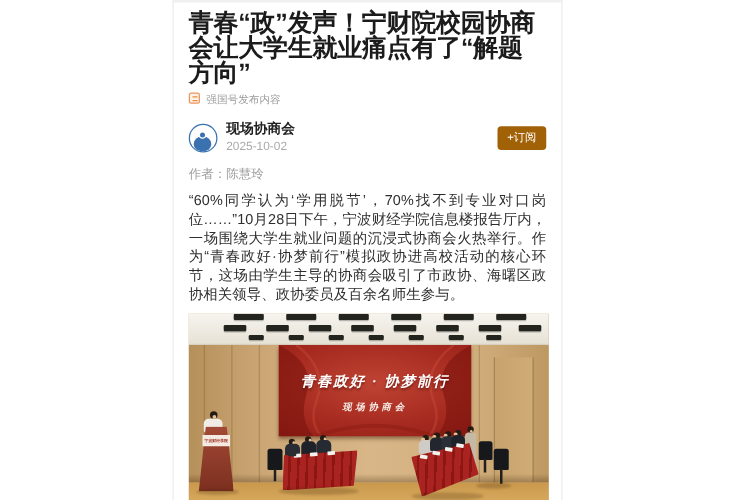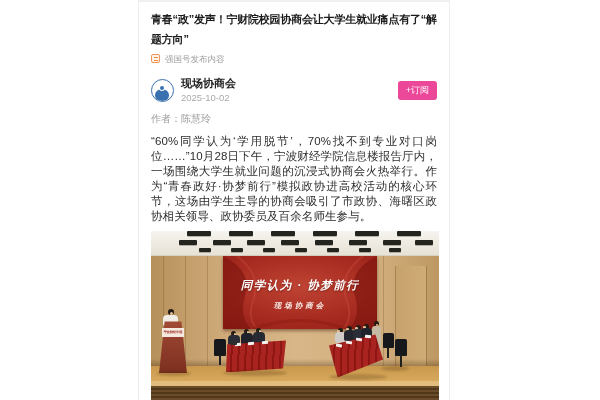--- a/index.html
+++ b/index.html
@@ -5,41 +5,41 @@
   * { box-sizing: border-box; margin: 0; padding: 0; }
   html, body { width: 600px; height: 400px; overflow: hidden; background: #ffffff;
     font-family: "Liberation Sans", sans-serif; }
   .page { position: relative; width: 600px; height: 400px; background: #fff; }
 
   .card { position: absolute; left: 138px; top: 0; width: 312px; height: 400px;
     background: #ffffff; border-left: 1px solid #ececec; border-right: 1px solid #ececec;
     border-top: 2px solid #f0f0f0; }
   .inner { padding: 0 12px; }
 
-  .title { margin-top: 7px; font-size: 11px; line-height: 20px; font-weight: 700;
+  .title { margin-top: 7px; font-size: 20px; line-height: 20px; font-weight: 700;
     color: #1b1b1b; letter-spacing: -0.2px; }
 
   .badge-row { margin-top: 5px; display: flex; gap: 5px; }
   .badge-icon { width: 9px; height: 9px; border: 1px solid #f0955c; border-radius: 2px;
     background: #fdf2ea; position: relative; flex: 0 0 auto; }
   .badge-icon::before { content:""; position:absolute; left:1.5px; top:2px; width:4.5px; height:1.2px; background:#f08c3a; }
   .badge-icon::after  { content:""; position:absolute; left:1.5px; top:4.5px; width:4.5px; height:1.2px; background:#f08c3a; }
   .badge-label { font-size: 8.5px; color: #9b9b9b; }
 
   .pub-row { margin-top: 11px; display: flex; align-items: center; }
   .avatar { width: 23px; height: 23px; border-radius: 50%; background: #fff;
     border: 1.5px solid #3a72b0; position: relative; overflow: hidden; flex: 0 0 auto; }
   .avatar::before { content:""; position:absolute; left:3px; top:9px; width:14px; height:12px;
     border-radius: 50% 50% 45% 45%; background: #3a72b0; }
   .avatar::after { content:""; position:absolute; left:8px; top:6px; width:4px; height:4px;
     border-radius:50%; background:#3a72b0; box-shadow: 0 0 0 1px #fff; }
   .pub-meta { margin-left: 7px; }
   .pub-name { font-size: 11px; font-weight: 700; color: #222; line-height: 12px; }
   .pub-date { font-size: 9.5px; color: #aaaaaa; margin-top: 3px; }
-  .subscribe { margin-left: auto; background: #ec4899; color: #fff; border: none;
+  .subscribe { margin-left: auto; background: #a16207; color: #fff; border: none;
     font-size: 9px; line-height: 9px; padding: 5px 8px; border-radius: 3px; cursor: pointer;
     font-family: "Liberation Sans", sans-serif; }
 
   .author { margin-top: 9px; font-size: 10px; color: #9d9d9d; }
 
   .body-text { margin-top: 8px; font-size: 11.5px; line-height: 14.9px; color: #2e2e2e;
     text-align: justify; letter-spacing: 0.1px; }
 
   
   .photo { position: relative; margin-top: 8px; width: 288px; height: 175px;
@@ -160,21 +160,21 @@
         </div>
 
         <div class="abs screen">
           <svg width="154" height="73" viewBox="0 0 154 73" style="position:absolute;left:0;top:0">
             <path d="M0 0 Q30 15 22 40 Q16 60 28 73 L0 73 Z" fill="#77120c" opacity="0.55"></path>
             <path d="M14 0 Q40 20 30 45 Q24 62 34 73" stroke="#d65a45" stroke-width="2" fill="none" opacity="0.3"></path>
             <path d="M154 0 Q124 15 132 40 Q138 60 126 73 L154 73 Z" fill="#77120c" opacity="0.55"></path>
             <path d="M140 0 Q114 20 124 45 Q130 62 120 73" stroke="#d65a45" stroke-width="2" fill="none" opacity="0.3"></path>
             <path d="M30 73 Q77 56 124 73" stroke="#8c1b12" stroke-width="3" fill="none" opacity="0.5"></path>
           </svg>
-          <div class="screen-title">同学认为 · 协梦前行</div>
+          <div class="screen-title">青春政好 · 协梦前行</div>
           <div class="screen-sub">现场协商会</div>
         </div>
 
         <div class="abs wall-shadow"></div>
         <div class="abs floor"></div>
         <div class="abs floor-front"></div>
         <div class="abs riser"></div>
 
         <div class="hair" style="left:17px;top:78px;width:6px;height:6px"></div>
         <div class="face" style="left:19px;top:81px;width:3px;height:3px"></div>

